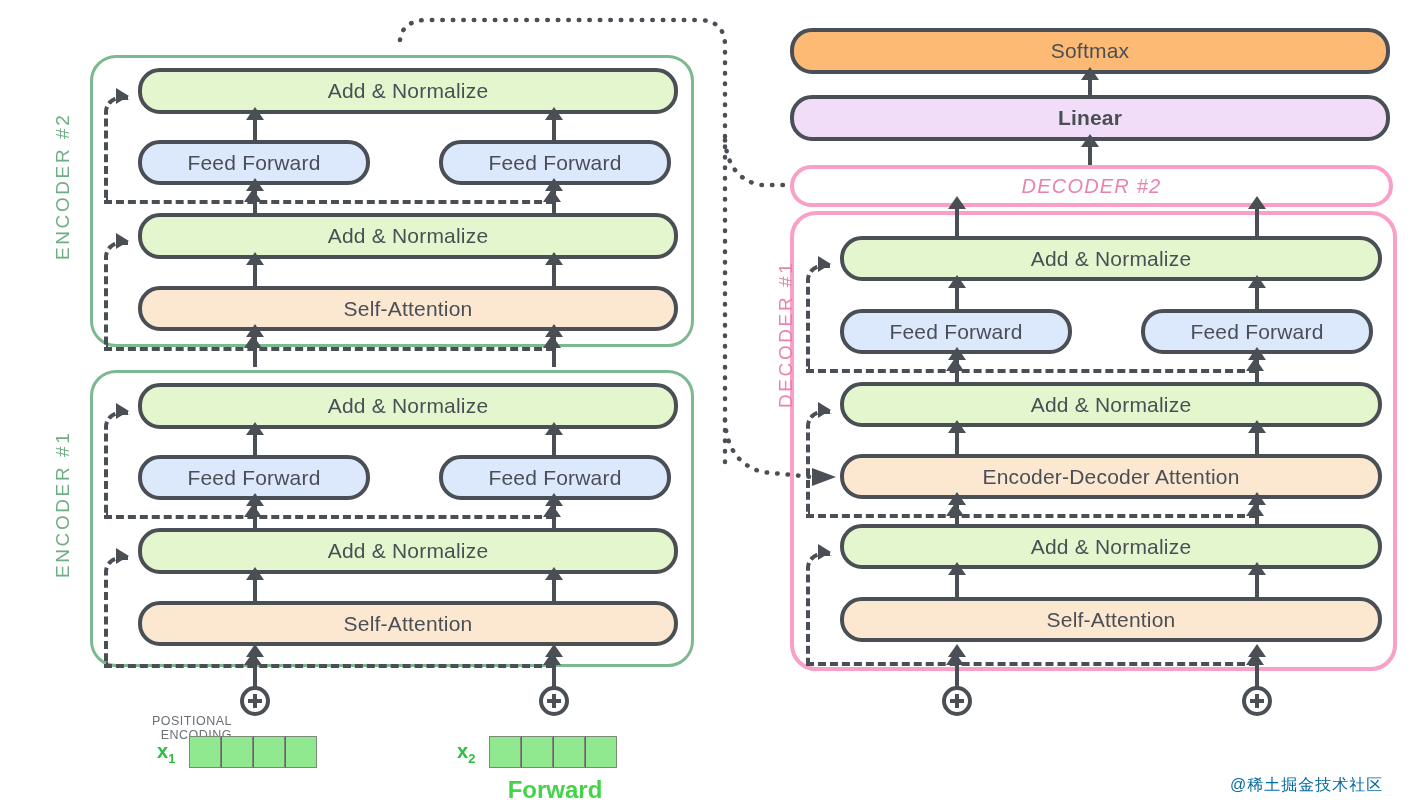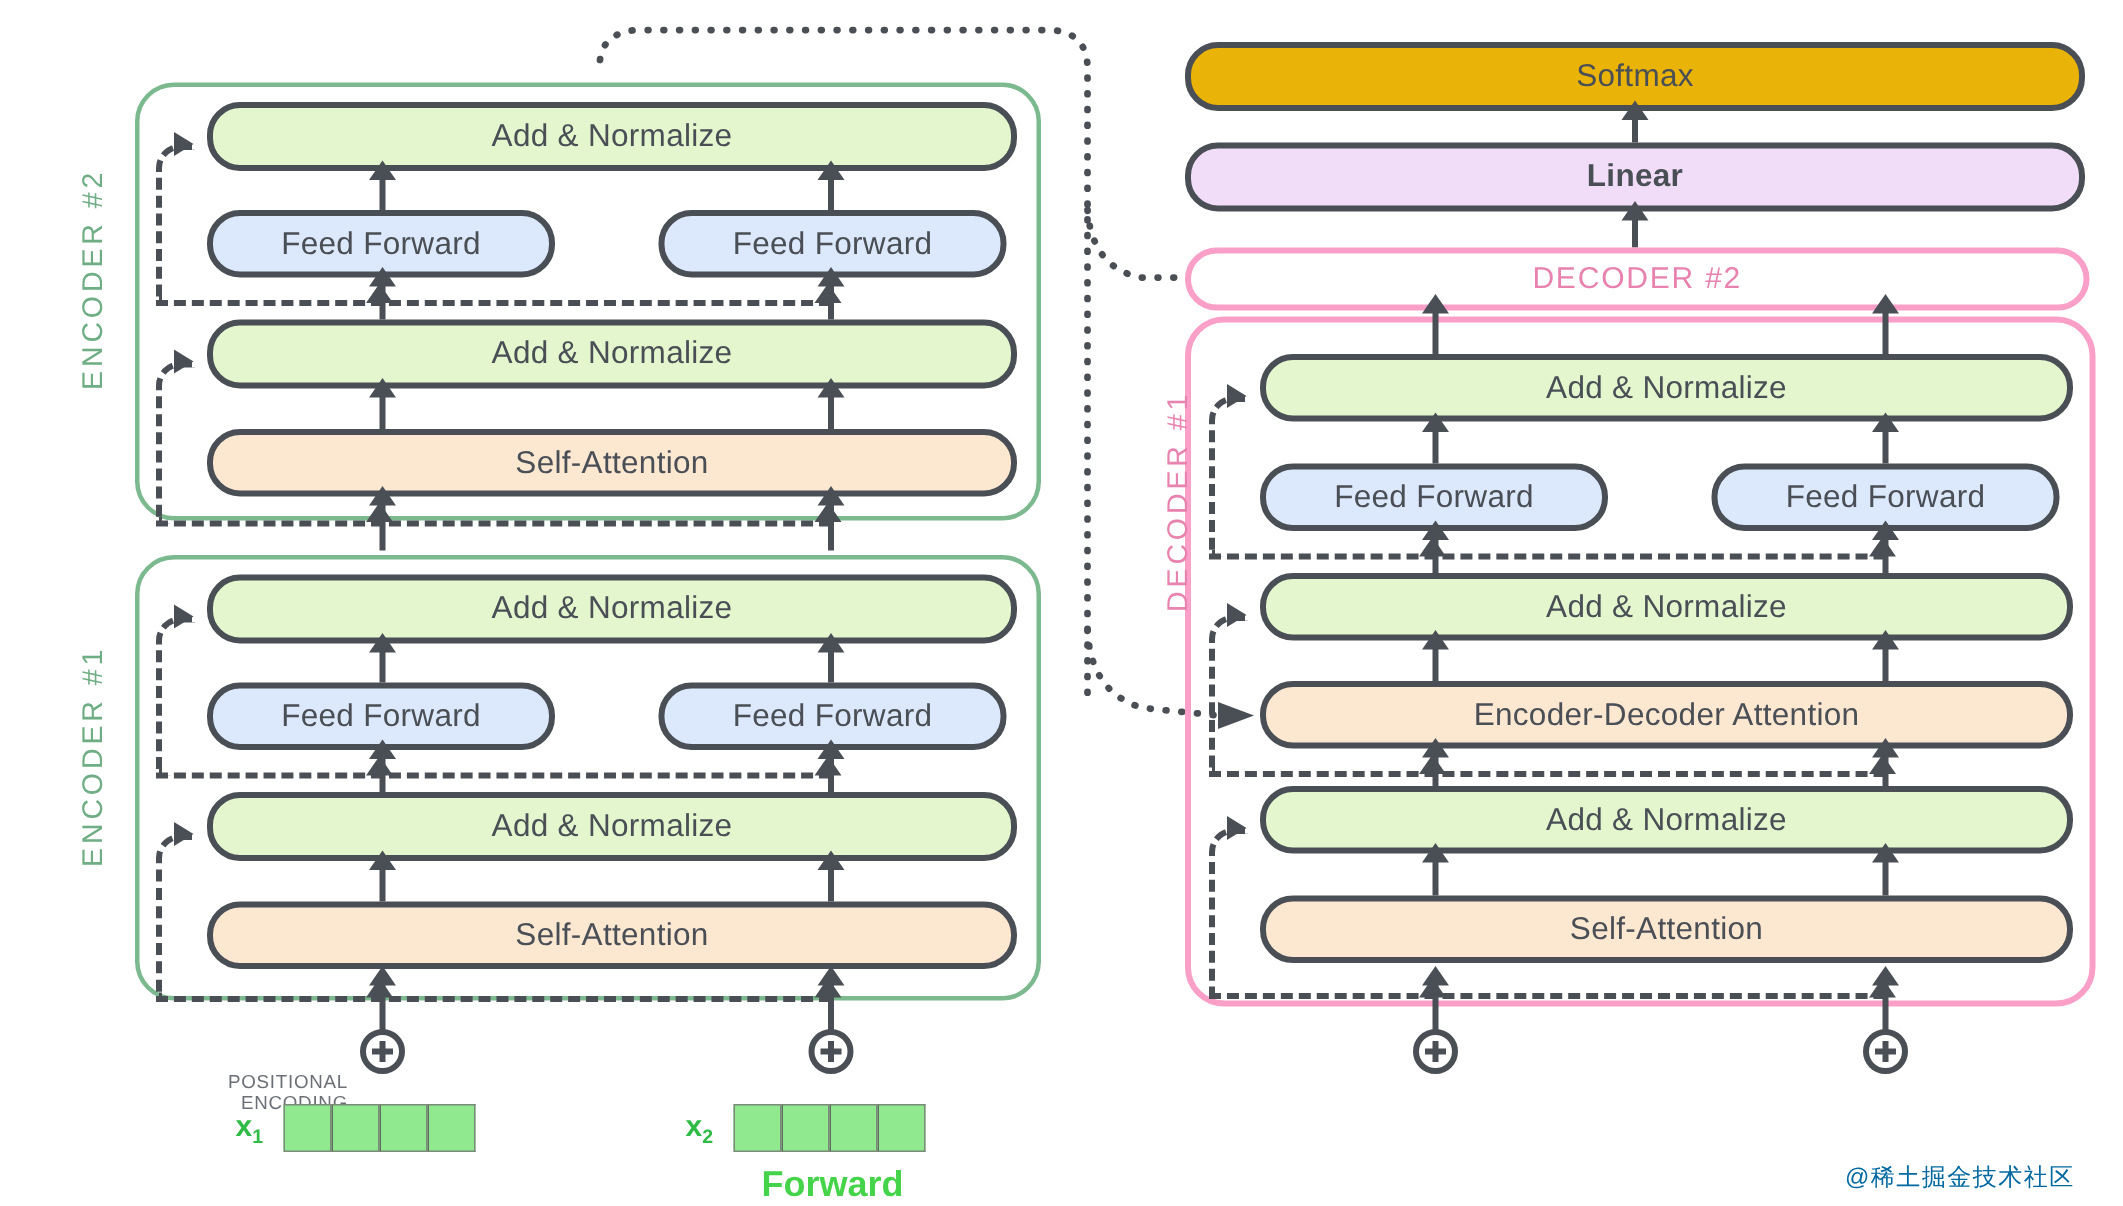--- a/index.html
+++ b/index.html
@@ -14,21 +14,21 @@
     border-radius:22px;
     display:flex;align-items:center;justify-content:center;
     font-size:21px;
     color:#4a4f56;
     letter-spacing:.2px;
     white-space:nowrap;
   }
   .blk.green{background:#e4f6cd;}
   .blk.blue{background:#dce8fb;}
   .blk.orange{background:#fce7d1;}
-  .blk.softmax{background:#eab308;}
+  .blk.softmax{background:#fdba74;}
   .blk.linear{background:#f1ddf8;}
 
   
   .wrap{
     position:absolute;
     box-sizing:border-box;
     border:3px solid #7cb98e;
     border-radius:26px;
     background:transparent;
   }
@@ -227,21 +227,21 @@
   <div class="xlab" style="left:457px;top:740px;">
     <span>x</span><sub>2</sub>
   </div>
   <div class="word" style="left:455px;top:776px;width:200px;">Forward</div>
 
   <div class="blk softmax" style="left:790px;top:28px;width:600px;height:46px;">Softmax</div>
   <div class="blk linear" style="left:790px;top:95px;width:600px;height:46px;font-weight:bold;">Linear</div>
   <div class="arrow" style="left:1088px;top:78px;height:17px;"></div>
   <div class="arrow" style="left:1088px;top:145px;height:20px;"></div>
 
-  <div class="wrap pinkbar" style="left:790px;top:165px;width:603px;height:42px;">DECODER #2</div>
+  <div class="wrap pinkbar" style="left:790px;top:165px;width:603px;height:42px;font-style:italic;">DECODER #2</div>
 
   <div class="wrap pink" style="left:790px;top:211px;width:607px;height:460px;"></div>
   <div class="vlabel pink" style="left:775px;top:408px;">DECODER #1</div>
 
   <div class="blk green" style="left:840px;top:236px;width:542px;height:45px;">Add &amp; Normalize</div>
 
   <div class="blk blue" style="left:840px;top:309px;width:232px;height:45px;">Feed Forward</div>
   <div class="blk blue" style="left:1141px;top:309px;width:232px;height:45px;">Feed Forward</div>
 
   <div class="blk green" style="left:840px;top:382px;width:542px;height:45px;">Add &amp; Normalize</div>

